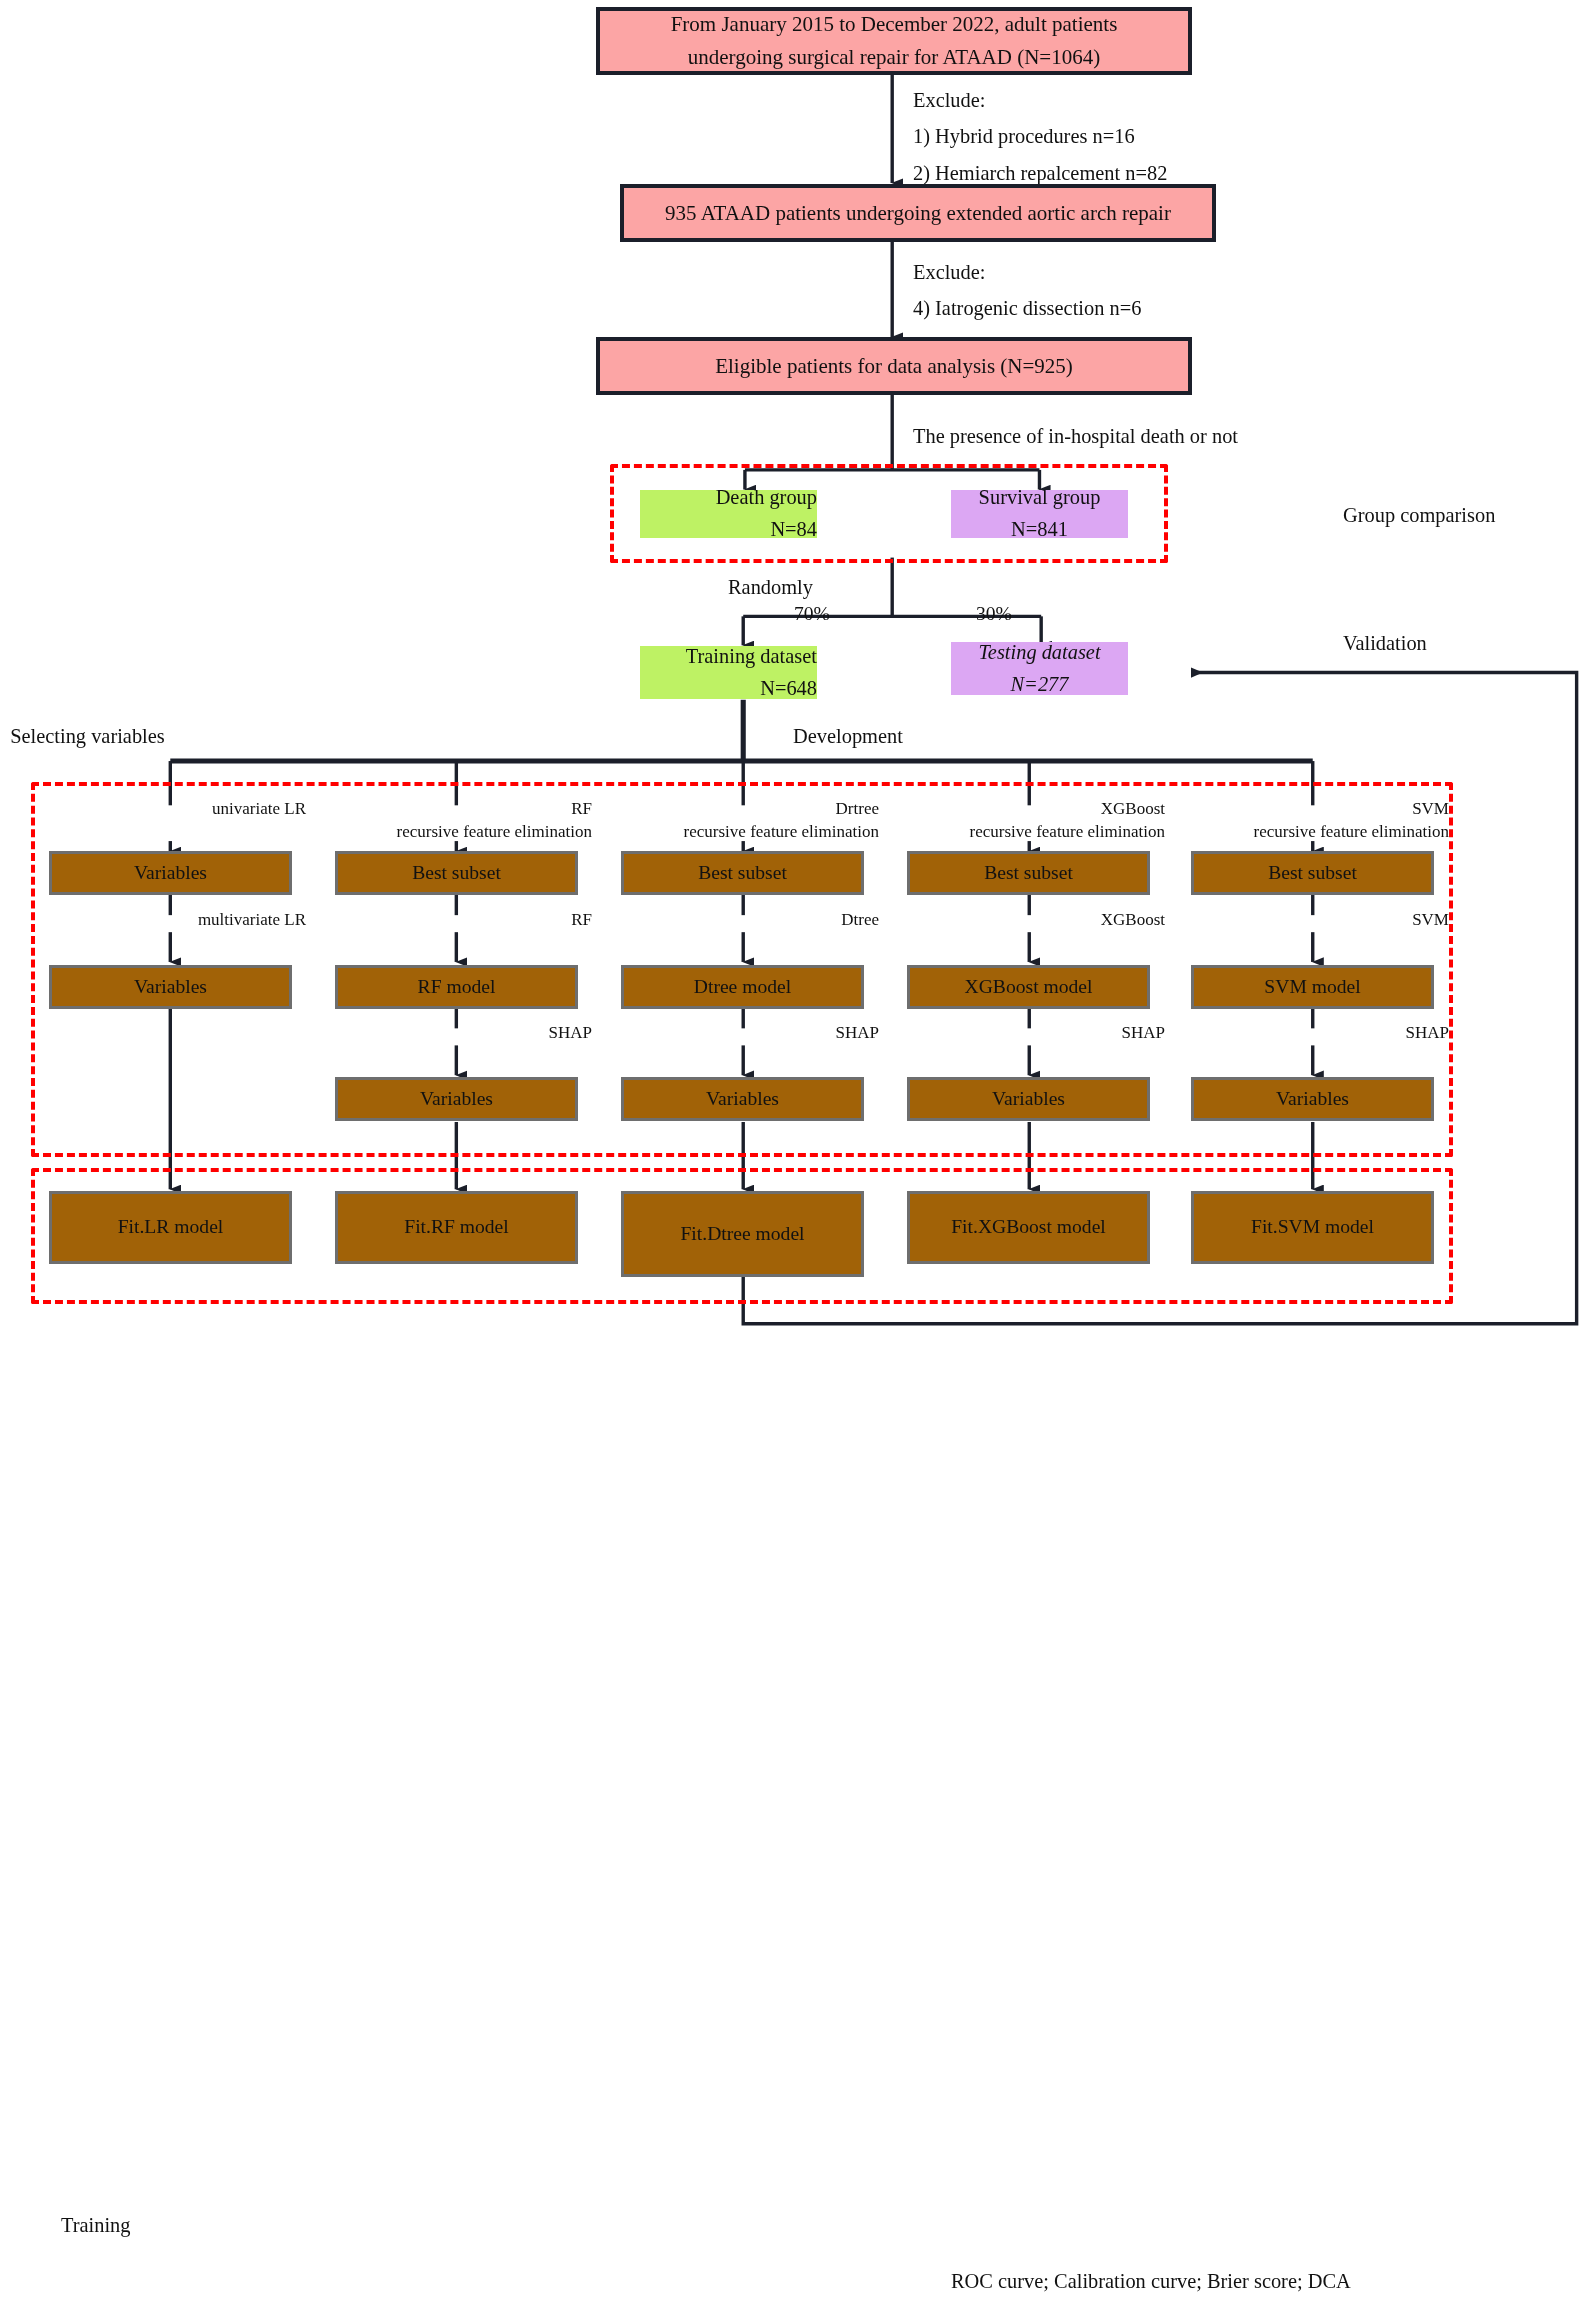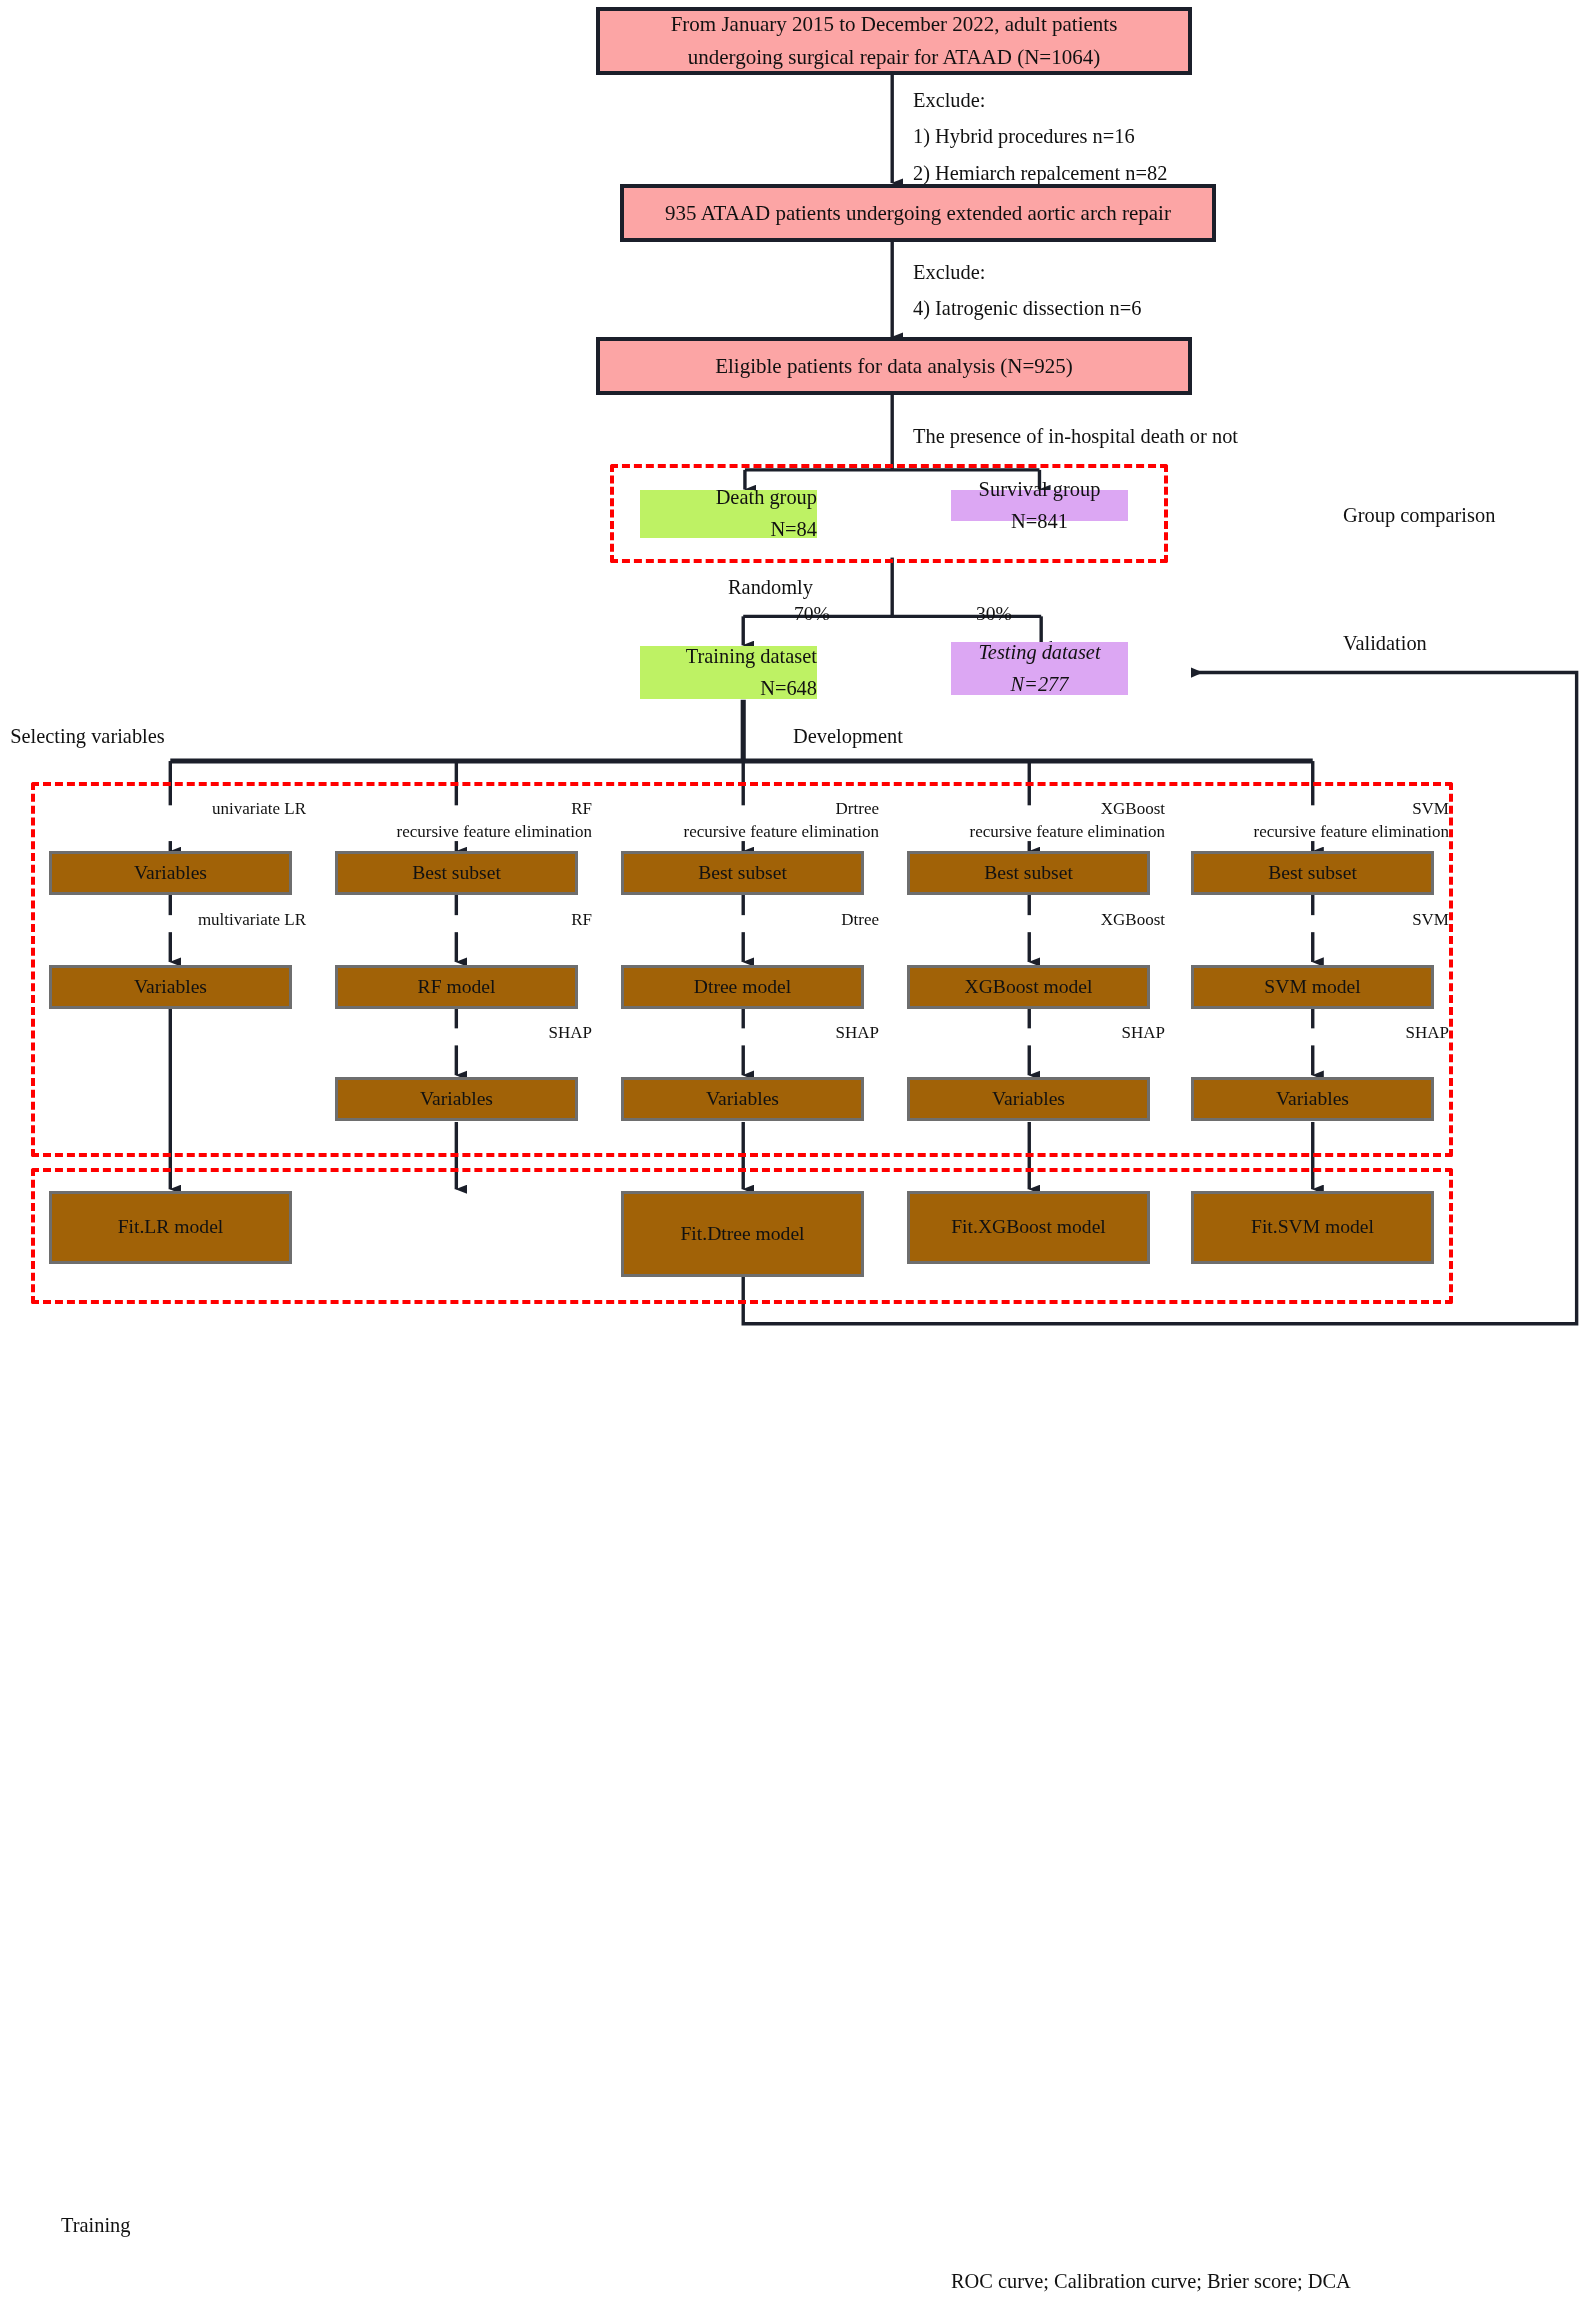--- a/index.html
+++ b/index.html
@@ -223,21 +223,21 @@
     <div>Eligible patients for data analysis (N=925)</div>
   </div>
 
   <div class="caption" style="left:913px; top:419px;">The presence of in-hospital death or not</div>
 
   <div class="node box-blue" style="left:640px; top:490px; width:177px; height:48px;">
     <div>Death group</div>
     <div>N=84</div>
   </div>
 
-  <div class="node box-purple" style="left:951px; top:490px; width:177px; height:31px;">
+  <div class="node box-purple" style="left:951px; top:490px; width:177px; height:48px;">
     <div>Survival group</div>
     <div>N=841</div>
   </div>
 
   <div class="caption" style="left:1343px; top:498px;">Group comparison</div>
 
   <div class="caption" style="left:728px; top:570px;">Randomly</div>
 
   <div class="lbl-small" style="left:770px; top:603px;">70%</div>
 
@@ -336,20 +336,23 @@
   <div class="node box-orange" style="left:907px; top:1077px; width:243px; height:44px;">
     <div>Variables</div>
   </div>
   <div class="node box-orange" style="left:1191px; top:1077px; width:243px; height:44px;">
     <div>Variables</div>
   </div>
 
   <div class="node box-orange" style="left:49px; top:1191px; width:243px; height:73px;">
     <div>Fit.LR model</div>
   </div>
+  <div class="node box-orange" style="left:335px; top:1191px; width:243px; height:73px;">
+    <div>Fit.RF model</div>
+  </div>
   <div class="node box-orange" style="left:621px; top:1191px; width:243px; height:86px;">
     <div>Fit.Dtree model</div>
   </div>
   <div class="node box-orange" style="left:907px; top:1191px; width:243px; height:73px;">
     <div>Fit.XGBoost model</div>
   </div>
   <div class="node box-orange" style="left:1191px; top:1191px; width:243px; height:73px;">
     <div>Fit.SVM model</div>
   </div>
 

